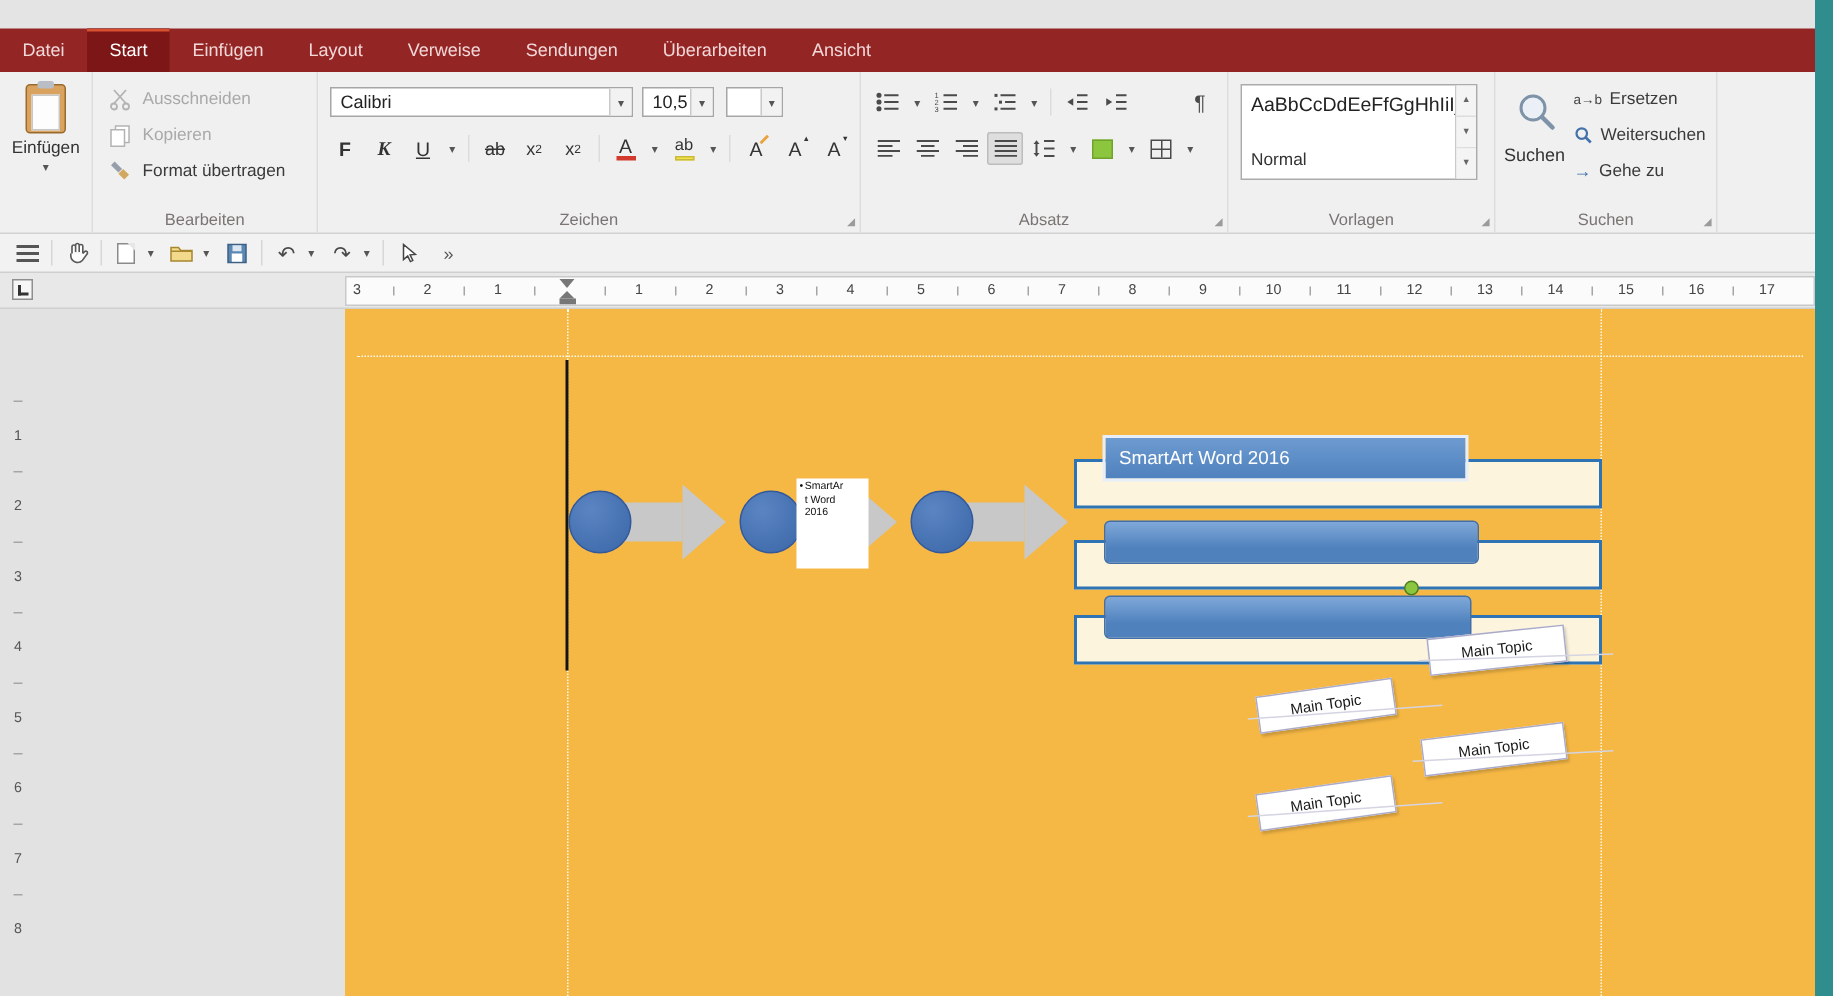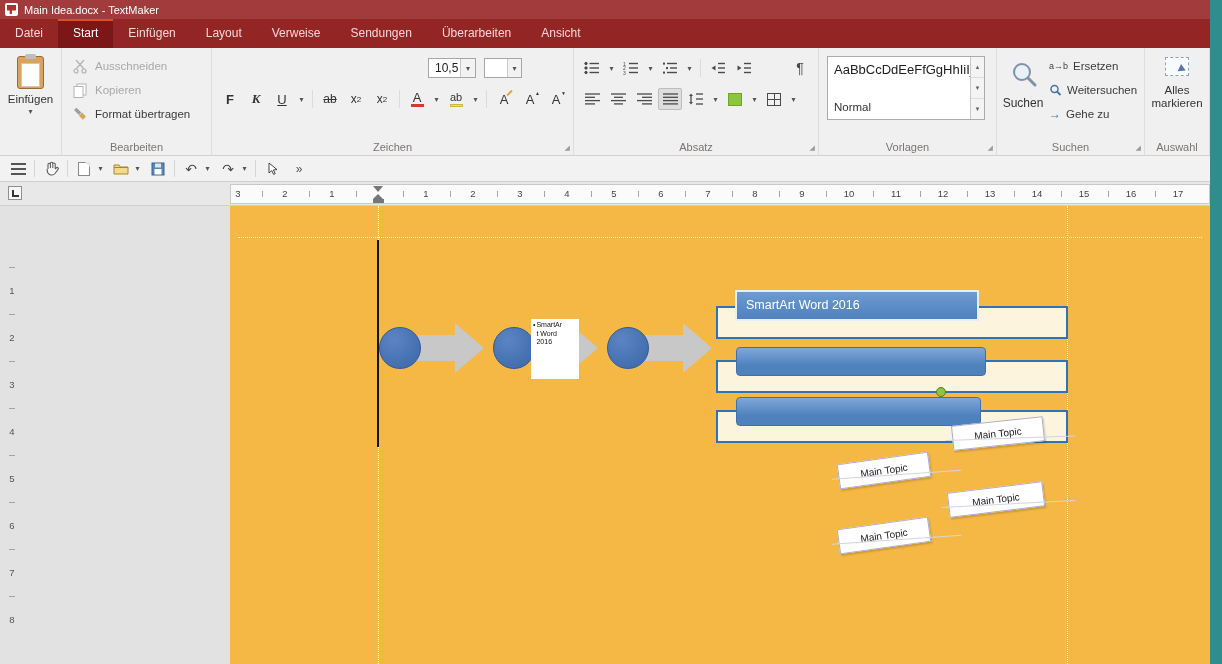--- a/index.html
+++ b/index.html
@@ -168,24 +168,20 @@
 
   .tealedge{left:1210px;top:0;width:12px;height:664px;background:#2F8D8D;}
 
   svg{display:block;}
 </style>
 </head>
 <body>
 
 <div id="app">
 
-  <div class="abs titlebar">
-    <span class="appicon"></span>
-    <span>Main Idea.docx - TextMaker</span>
-  </div>
 
   <div class="abs tabbar">
     <span class="tab">Datei</span>
     <span class="tab active">Start</span>
     <span class="tab">Einfügen</span>
     <span class="tab">Layout</span>
     <span class="tab">Verweise</span>
     <span class="tab">Sendungen</span>
     <span class="tab">Überarbeiten</span>
     <span class="tab">Ansicht</span>
@@ -230,20 +226,24 @@
                 <rect x="5" y="7.5" width="4.5" height="5.5" fill="#D2A760"></rect>
               </g>
             </svg>
         </span>
         <span>Format übertragen</span>
       </div>
       <div class="glabel">Bearbeiten</div>
     </div>
 
     <div class="rgroup g-font">
+      <div class="combo" style="left:8px;top:10px;width:202px;">
+        <span class="cval">Calibri</span>
+        <span class="carr"></span>
+      </div>
       <div class="combo" style="left:216px;top:10px;width:48px;">
         <span class="cval">10,5</span>
         <span class="carr"></span>
       </div>
       <div class="combo" style="left:272px;top:10px;width:38px;padding-left:16px;">
         <span class="cval">Aa</span>
         <span class="carr"></span>
       </div>
       <div class="prow" style="top:40px;">
         <span class="rbtn b">F</span>
@@ -460,25 +460,20 @@
         <span>Weitersuchen</span>
       </div>
       <div class="srow" style="top:57px;">
         <span class="goto-ic">→</span>
         <span>Gehe zu</span>
       </div>
       <div class="glabel">Suchen</div>
       <div class="launcher"></div>
     </div>
 
-    <div class="rgroup g-sel">
-      <div class="selic"></div>
-      <div class="sel-label">Alles markieren</div>
-      <div class="glabel">Auswahl</div>
-    </div>
   </div>
 
   <div class="abs qtoolbar">
     <span class="qbtn">
         <span class="i-lines"></span>
       </span>
     <span class="tsep"></span>
     <span class="qbtn">
       <svg width="15" height="16">
           <path d="M4 8 V3.5 a1.2 1.2 0 0 1 2.4 0 V7 M6.4 7 V2.5 a1.2 1.2 0 0 1 2.4 0 V7 M8.8 7 V3.2 a1.2 1.2 0 0 1 2.4 0 V8 M11.2 8 l1.2-1.2 a1.1 1.1 0 0 1 1.6 1.6 L11 12.5 a4.5 4.5 0 0 1-7.8-3 V8" fill="#FDFDFD" stroke="#5A5A5A" stroke-width="1.1"></path>

